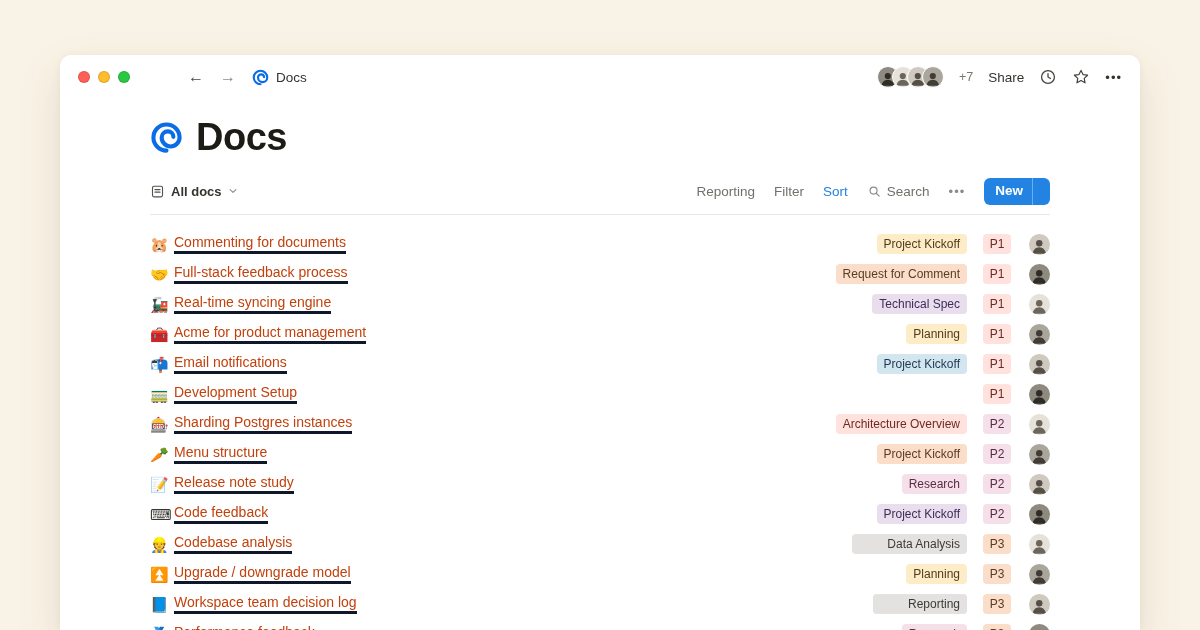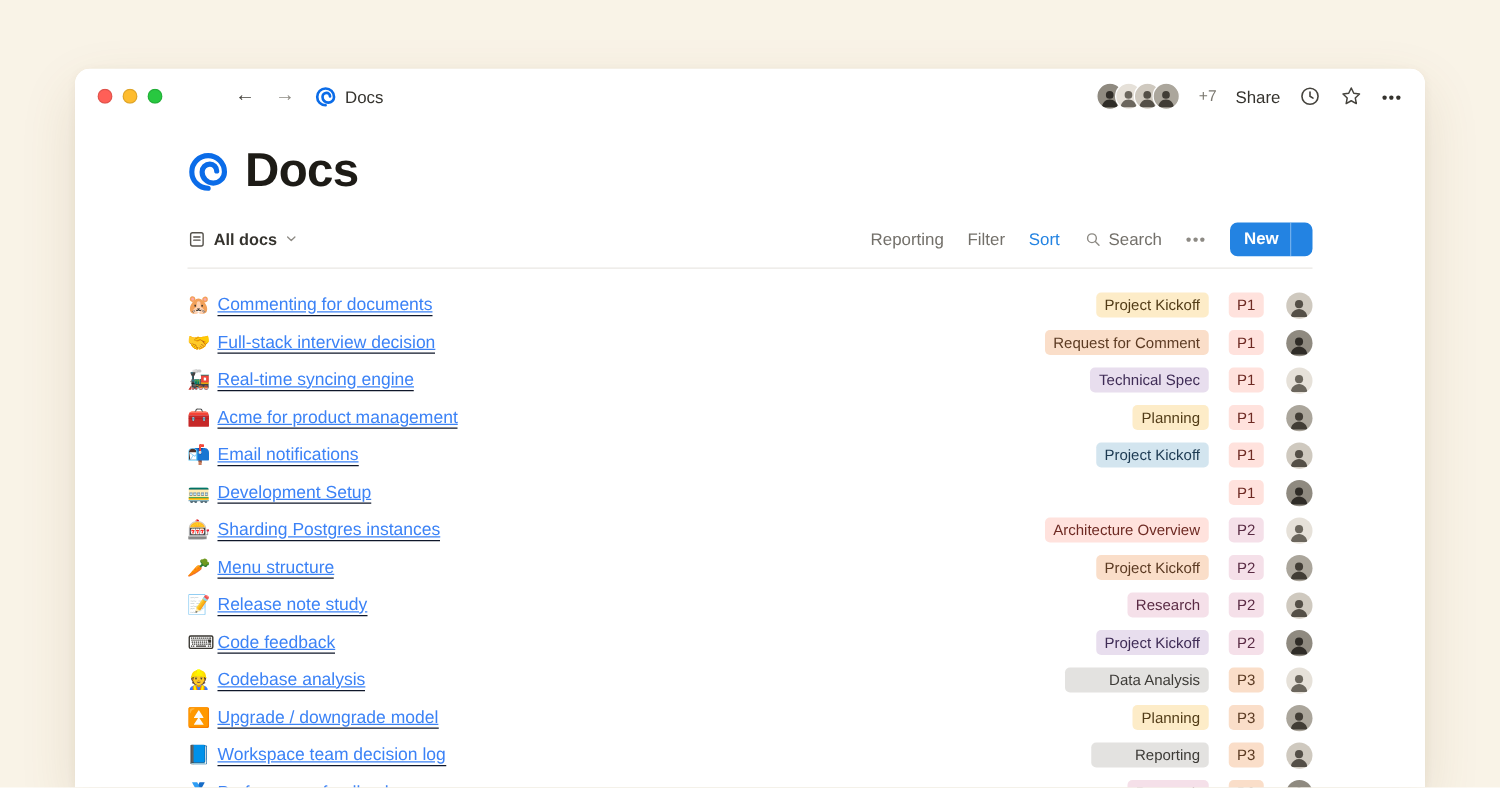--- a/index.html
+++ b/index.html
@@ -66,21 +66,21 @@
   .new-button { display:inline-flex; align-items:center; background:#2383E2; border-radius:6px; height:27px; overflow:hidden; cursor:pointer; }
   .new-main { color:#fff; font-size:13.5px; font-weight:600; padding:0 9px 1px 11px; display:flex; align-items:center; height:100%; }
   .new-divider { width:1px; height:100%; background:rgba(255,255,255,.35); }
   .new-chev { width:9px; color:#fff; padding:0 9px 0 8px; display:flex; align-items:center; height:100%; }
   .new-chev svg { width:9px; height:9px; display:block; }
   .divider { border-bottom:1px solid #EAE8E3; margin-top:9px; }
   
   .doc-list { padding-top:14px; }
   .row { display:flex; align-items:center; height:30px; cursor:pointer; }
   .doc-emoji { width:24px; font-size:15px; line-height:1; flex:none; }
-  .doc-title { font-size:14px; font-weight:500; color:#3b82f6; border-bottom:1px solid #0f172a; line-height:1.25; white-space:nowrap;text-decoration:underline; }
+  .doc-title { font-size:14px; font-weight:500; color:#c2410c; border-bottom:3px solid #0f172a; line-height:1.25; white-space:nowrap; }
   .spacer { flex:1; }
   .chip { font-size:12px; line-height:1; padding:4px 7px; border-radius:4px; white-space:nowrap; }
   .chip[data-color="yellow"] { background:#FDECC8; color:#523C17; }
   .chip[data-color="orange"] { background:#FADEC9; color:#5C3B23; }
   .chip[data-color="purple"] { background:#E8DEEE; color:#3F2C56; }
   .chip[data-color="blue"]   { background:#D3E5EF; color:#1C3A52; }
   .chip[data-color="red"]    { background:#FFE2DD; color:#6E2A23; }
   .chip[data-color="pink"]   { background:#F5E0E9; color:#5A2B44; }
   .chip[data-color="gray"]   { background:#E3E2E0; color:#3D3B37;padding-left:35px; }
   .pcell { width:36px; display:flex; justify-content:center; margin-left:12px; flex:none; }
@@ -236,21 +236,21 @@
     </span>
     <span class="avatar row-avatar">
       <svg viewBox="0 0 24 24">
               <use href="#def-person"></use>
             </svg>
     </span>
   </div>
 
   <div class="row">
     <span class="doc-emoji">🤝</span>
-    <span class="doc-title">Full-stack interview decision</span>
+    <span class="doc-title">Full-stack feedback process</span>
     <span class="spacer"></span>
     <span class="chip tag-chip" data-color="orange">Request for Comment</span>
     <span class="pcell">
       <span class="chip p-chip" data-color="red">P1</span>
     </span>
     <span class="avatar row-avatar">
       <svg viewBox="0 0 24 24">
               <use href="#def-person"></use>
             </svg>
     </span>

